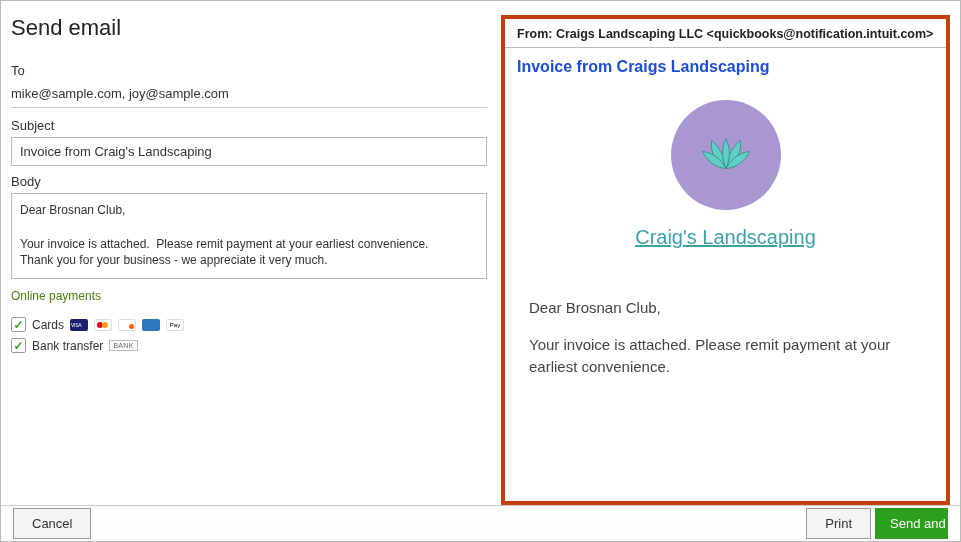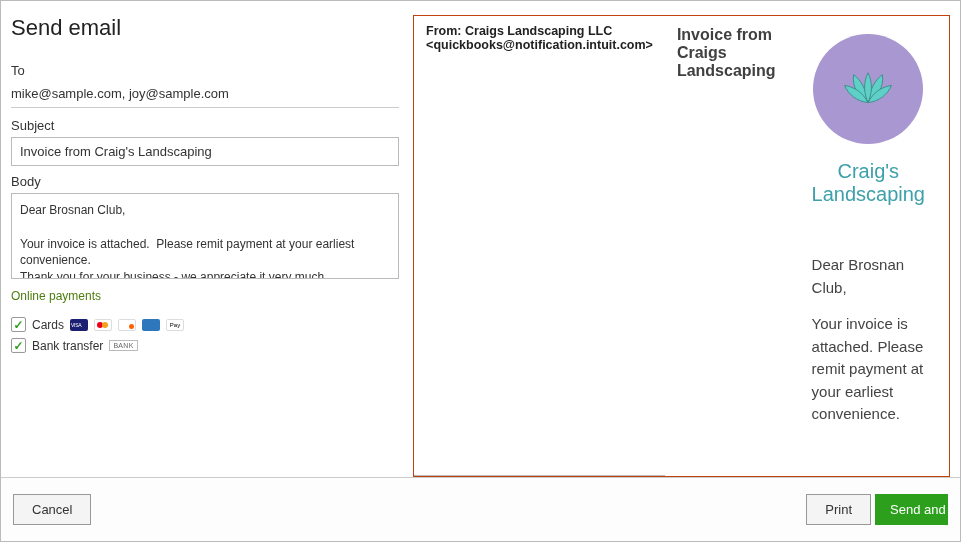--- a/index.html
+++ b/index.html
@@ -21,31 +21,31 @@
   .visa::after { content: "VISA"; color: #fff; font-size: 5px; position: absolute; left: 1px; top: 3px; letter-spacing: -0.3px; }
   .mc { background: #fff; border:1px solid #ddd; position: relative; }
   .mc::before { content:""; position:absolute; left:2px; top:2px; width:6px; height:6px; background:#eb001b; border-radius:50%; }
   .mc::after { content:""; position:absolute; left:7px; top:2px; width:6px; height:6px; background:#f79e1b; border-radius:50%; }
   .discover { background: #fff; border:1px solid #ddd; position: relative; }
   .discover::after { content:""; position:absolute; right:1px; bottom:1px; width:5px; height:5px; background:#ff6000; border-radius:50%; }
   .amex { background: #2e77bc; }
   .applepay { background:#fff; border:1px solid #ddd; color:#000; font-size:6px; display:flex; align-items:center; justify-content:center; }
   .applepay::after { content:"Pay"; }
   .bank-badge { border:1px solid #bbb; font-size:7px; padding:1px 3px; color:#666; letter-spacing:0.3px; }
-  .preview { border: 1px solid #c2410c; background: #fff; height: 100%; display: flex; flex-direction: row; overflow: hidden; }
+  .preview { border: 4px solid #c2410c; background: #fff; height: 100%; display: flex; flex-direction: column; overflow: hidden; }
   .preview-header { padding: 8px 12px 6px 12px; border-bottom: 1px solid #bbb; font-size: 12px; }
   .preview-from { font-size: 12.5px; color: #222; font-weight: 600; }
   .preview-to { font-size: 11px; color: #555; margin-top: 2px; }
-  .preview-subject { font-size: 16px; font-weight: 700; color: #404040; padding: 10px 12px 6px 12px; }
+  .preview-subject { font-size: 16px; font-weight: 700; color: #1d4ed8; padding: 10px 12px 6px 12px; }
   .preview-content { padding: 10px 24px; text-align: center; }
   .logo-circle { width: 110px; height: 110px; border-radius: 50%; background: #a997d1; margin: 8px auto 16px auto; display: flex; align-items: center; justify-content: center; }
-  .company-name { color: #3ea0a9; font-size: 20px; font-weight: 400; margin-top: 6px; }
+  .company-name { color: #3ea0a9; font-size: 20px; font-weight: 400; margin-top: 6px; text-decoration: underline; }
   .preview-body-text { text-align: left; font-size: 15px; color: #444; margin-top: 48px; line-height: 1.5; }
   .preview-body-text p { margin-bottom: 14px; }
-  .footer { border-top: 1px solid #ccc; padding: 16px 12px; display: flex; align-items: center; justify-content: space-between; background: #fdfdfd; }
+  .footer { border-top: 1px solid #ccc; padding: 2px 12px; display: flex; align-items: center; justify-content: space-between; background: #fdfdfd; }
   .btn { border: 1px solid #999; background: #f4f4f4; padding: 7px 18px; font-size: 13px; color: #333; cursor: pointer; font-family: inherit; }
   .footer-right { display: flex; gap: 4px; align-items: flex-start; }
   .btn-primary { background: #2ca01c; color: #fff; border: 1px solid #2ca01c; padding: 7px 14px; font-size: 13px; cursor: pointer; font-family: inherit; white-space: nowrap; overflow: hidden; width: 73px; text-align: left; }
 </style>
 </head>
 <body>
 
 <div class="modal">
   <div class="modal-body">
 

